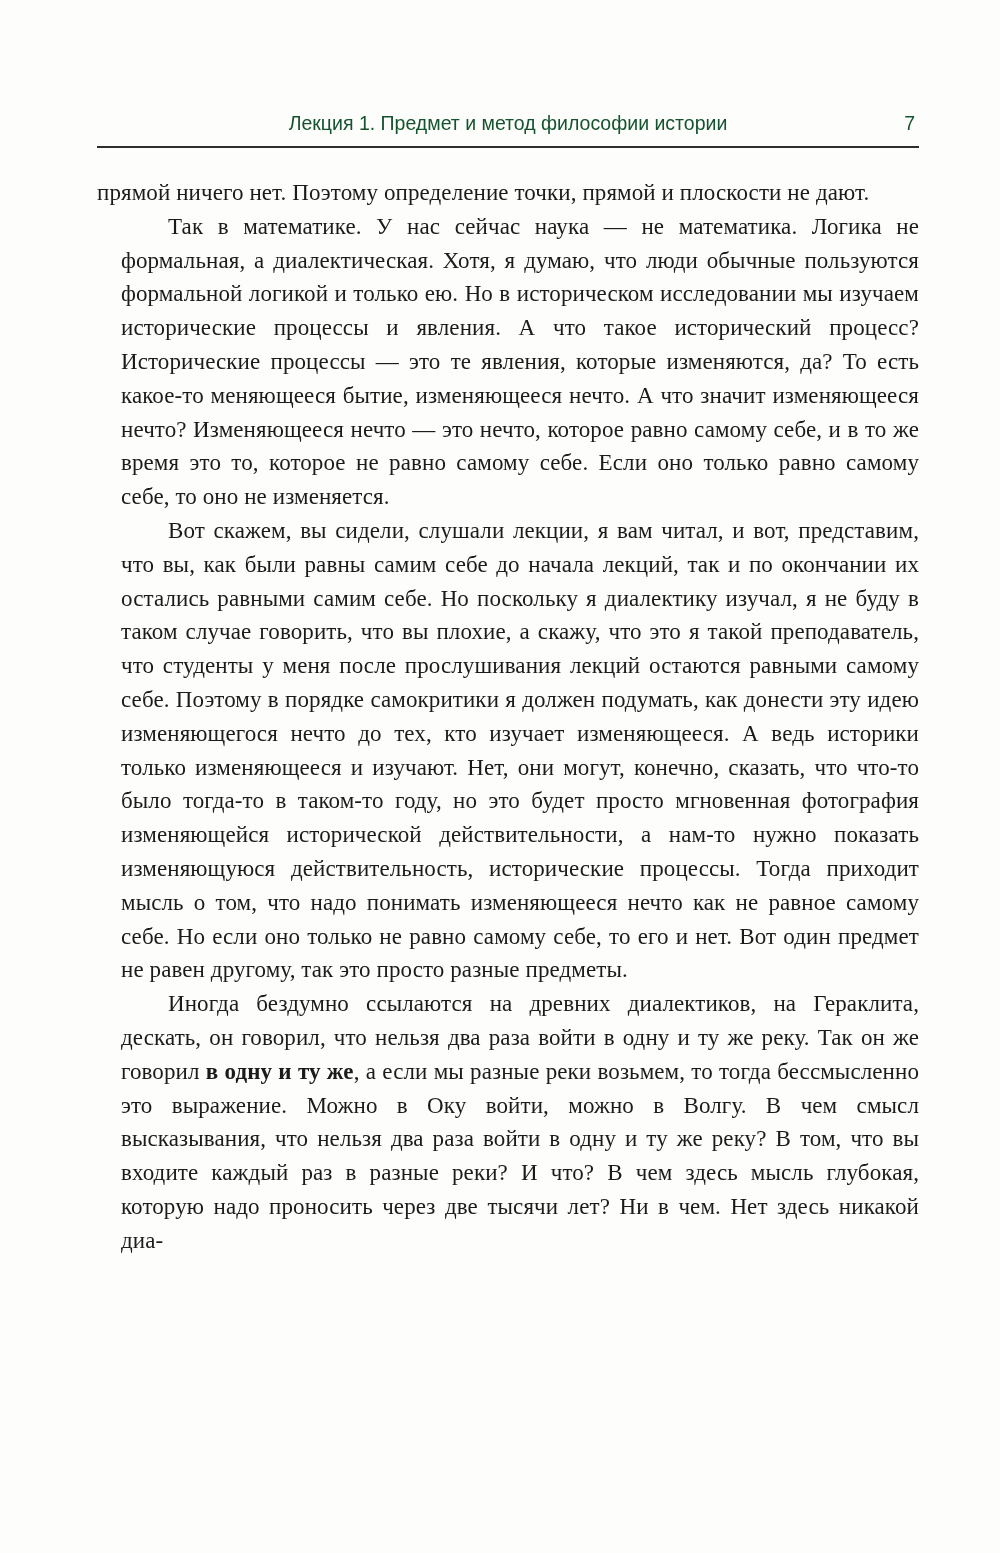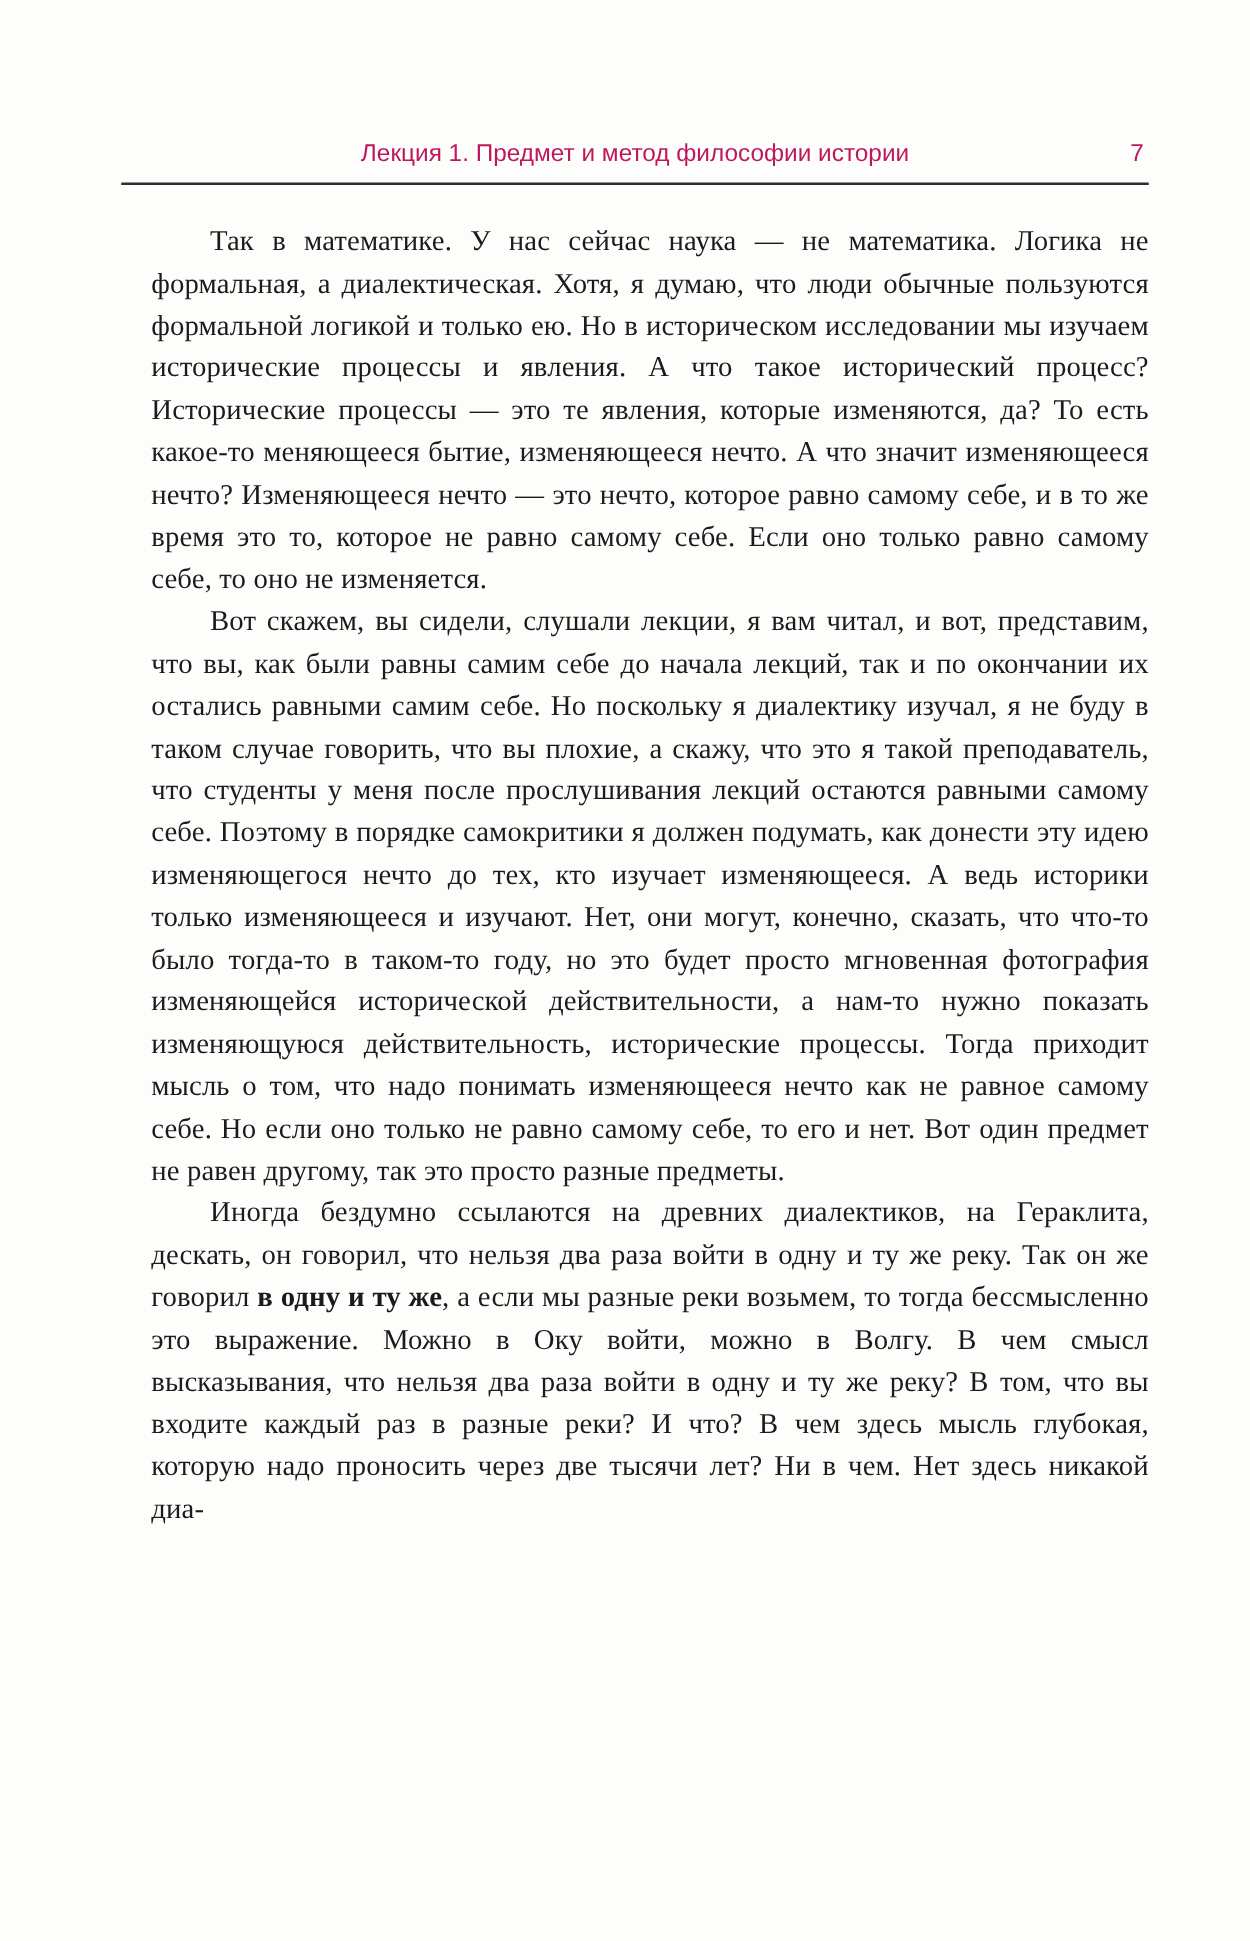--- a/index.html
+++ b/index.html
@@ -17,21 +17,21 @@
     position: absolute;
     left: 97px;
     top: 112px;
     width: 822px;
   }
   .running-head {
     position: relative;
     height: 34px;
     font-family: "Liberation Sans", "DejaVu Sans", sans-serif;
     font-size: 19.5px;
-    color: #be185d;
+    color: #14532d;
   }
   .head-title {
     position: absolute;
     left: 0; right: 0;
     text-align: center;
     white-space: nowrap;
   }
   .page-number {
     position: absolute;
     right: 4px;
@@ -57,17 +57,18 @@
 </head>
 <body>
 
 <div class="page">
   <header class="running-head">
     <span class="head-title">Лекция 1. Предмет и метод философии истории</span>
     <span class="page-number">7</span>
   </header>
   <hr class="head-rule">
   <main class="page-body">
+      <p class="para"><span>прямой ничего нет. Поэтому определение точки, прямой и плоскости не дают.</span></p>
       <p class="para indent"><span>Так в математике. У нас сейчас наука — не математика. Логика не формальная, а диалектическая. Хотя, я думаю, что люди обычные пользуются формальной логикой и только ею. Но в историческом исследовании мы изучаем исторические процессы и явления. А что такое исторический процесс? Исторические процессы — это те явления, которые изменяются, да? То есть какое-то меняющееся бытие, изменяющееся нечто. А что значит изменяющееся нечто? Изменяющееся нечто — это нечто, которое равно самому себе, и в то же время это то, которое не равно самому себе. Если оно только равно самому себе, то оно не изменяется.</span></p>
       <p class="para indent"><span>Вот скажем, вы сидели, слушали лекции, я вам читал, и вот, представим, что вы, как были равны самим себе до начала лекций, так и по окончании их остались равными самим себе. Но поскольку я диалектику изучал, я не буду в таком случае говорить, что вы плохие, а скажу, что это я такой преподаватель, что студенты у меня после прослушивания лекций остаются равными самому себе. Поэтому в порядке самокритики я должен подумать, как донести эту идею изменяющегося нечто до тех, кто изучает изменяющееся. А ведь историки только изменяющееся и изучают. Нет, они могут, конечно, сказать, что что-то было тогда-то в таком-то году, но это будет просто мгновенная фотография изменяющейся исторической действительности, а нам-то нужно показать изменяющуюся действительность, исторические процессы. Тогда приходит мысль о том, что надо понимать изменяющееся нечто как не равное самому себе. Но если оно только не равно самому себе, то его и нет. Вот один предмет не равен другому, так это просто разные предметы.</span></p>
       <p class="para indent"><span>Иногда бездумно ссылаются на древних диалектиков, на Гераклита, дескать, он говорил, что нельзя два раза войти в одну и ту же реку. Так он же говорил </span><b>в одну и ту же</b><span>, а если мы разные реки возьмем, то тогда бессмысленно это выражение. Можно в Оку войти, можно в Волгу. В чем смысл высказывания, что нельзя два раза войти в одну и ту же реку? В том, что вы входите каждый раз в разные реки? И что? В чем здесь мысль глубокая, которую надо проносить через две тысячи лет? Ни в чем. Нет здесь никакой диа-</span></p>
     </main>
 </div>
 
 </body></html>

